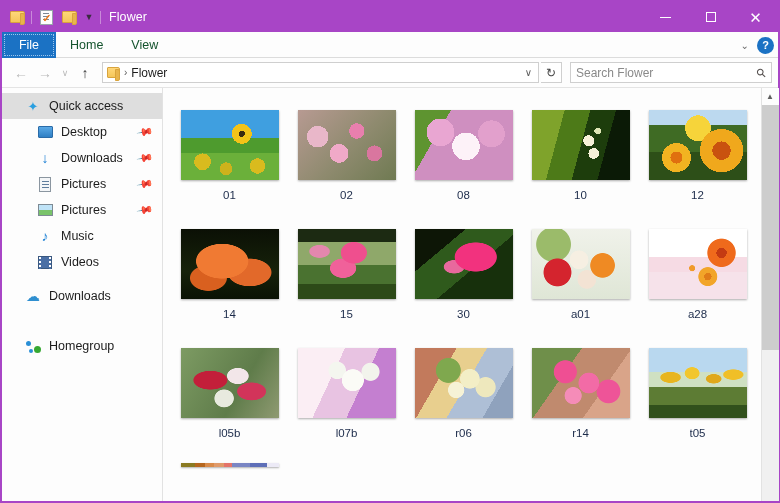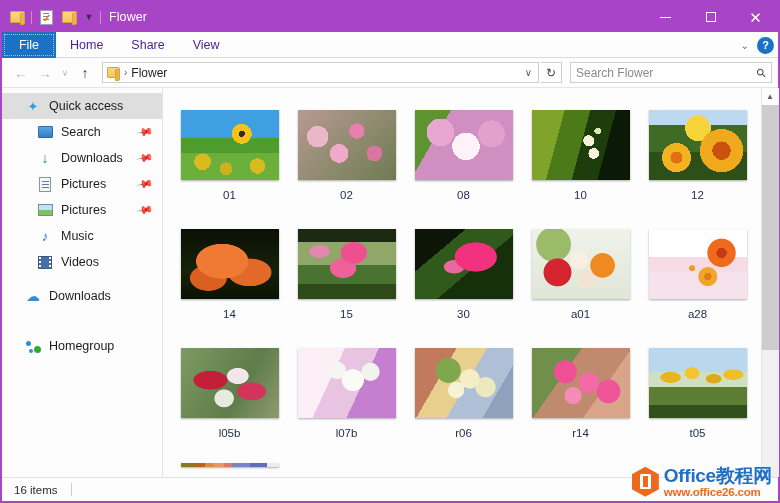--- a/index.html
+++ b/index.html
@@ -75,21 +75,21 @@
   
   #ribbon {
     height: 17px; min-height:26px;
     background:#fdfdfd;
     display:flex; align-items:stretch;
     border-bottom:1px solid #dcdcdc;
     position:relative;
   }
   .tab {
     display:flex; align-items:center; justify-content:center;
-    font-size:12.5px; color:#4c1d95;
+    font-size:12.5px; color:#14532d;
     padding: 0 14px; height:26px;
   }
   #tab-file {
     background:#1b72c4; color:#ffffff;
     width: 54px; padding:0;
     outline:1px dotted #9ec6ec; outline-offset:-3px;
   }
   #ribbon-right {
     position:absolute; right:4px; top:0; height:26px;
     display:flex; align-items:center; gap:8px;
@@ -336,21 +336,20 @@
         </div>
       <div class="winbtn">
           <div class="wb-close">✕</div>
         </div>
     </div>
   </div>
 
   <div id="ribbon">
     <div class="tab" id="tab-file">File</div>
     <div class="tab">Home</div>
-    <div class="tab">Share</div>
     <div class="tab">View</div>
     <div id="ribbon-right">
       <div class="rb-chev">⌄</div>
       <div class="rb-help">?</div>
     </div>
   </div>
 
   <div id="addressbar">
     <div class="navbtn">←</div>
     <div class="navbtn">→</div>
@@ -377,21 +376,21 @@
         <span class="nav-ico">
             <span class="ic-star">✦</span>
           </span>
         <span>Quick access</span>
       </div>
 
       <div class="nav-row level1">
         <span class="nav-ico">
             <span class="ic-desktop"></span>
           </span>
-        <span>Search</span>
+        <span>Desktop</span>
         <span class="pin">📌</span>
       </div>
 
       <div class="nav-row level1">
         <span class="nav-ico">
             <span class="ic-down">↓</span>
           </span>
         <span>Downloads</span>
         <span class="pin">📌</span>
       </div>
@@ -558,29 +557,15 @@
 
     <div id="vscroll">
       <div class="sb-arrow">▲</div>
       <div class="sb-track">
         <div class="sb-thumb"></div>
       </div>
     </div>
 
   </div>
 
-  <div id="statusbar">
-    <span id="status-text">16 items</span>
-    <span id="status-div"></span>
-  </div>
-
-  <div id="watermark">
-    <div id="wm-logo">
-      <div id="wm-hex"></div>
-        <div id="wm-doc"></div>
-    </div>
-    <div id="wm-texts">
-      <span id="wm-title">Office教程网</span>
-      <span id="wm-url">www.office26.com</span>
-    </div>
-  </div>
+
 
 </div>
 
 </body></html>

